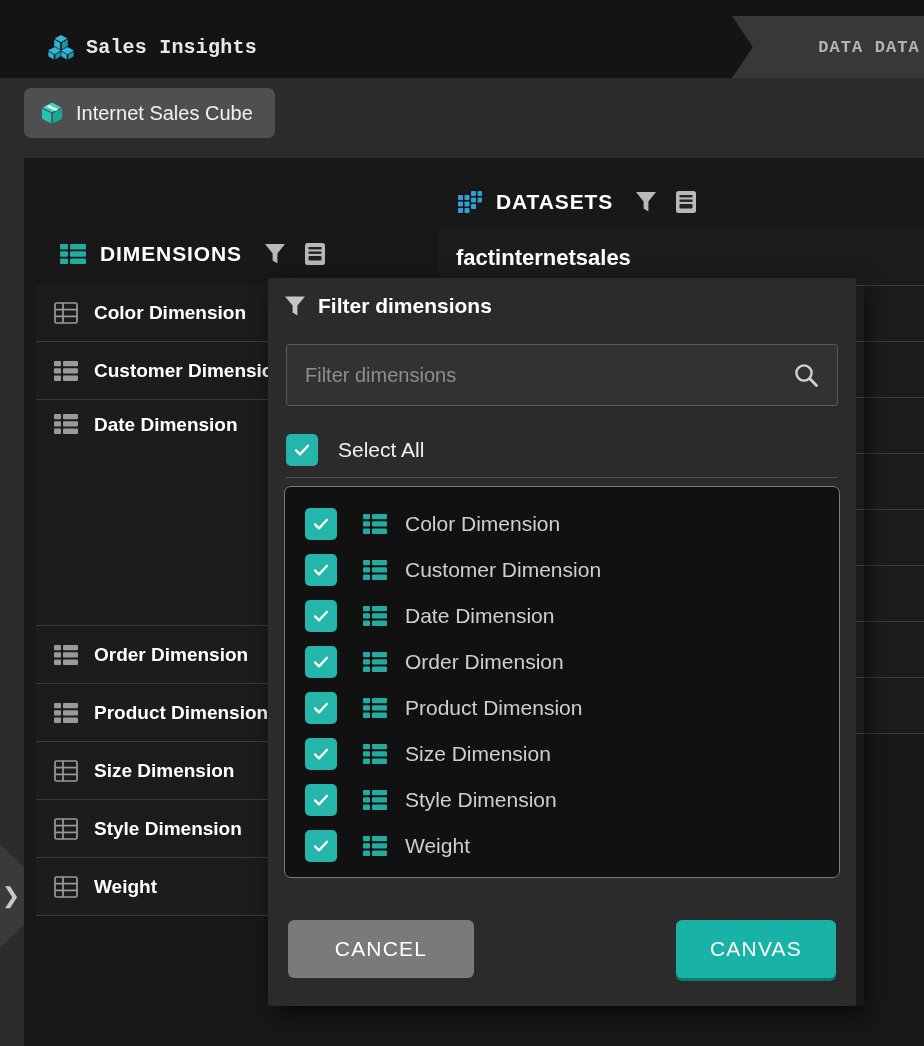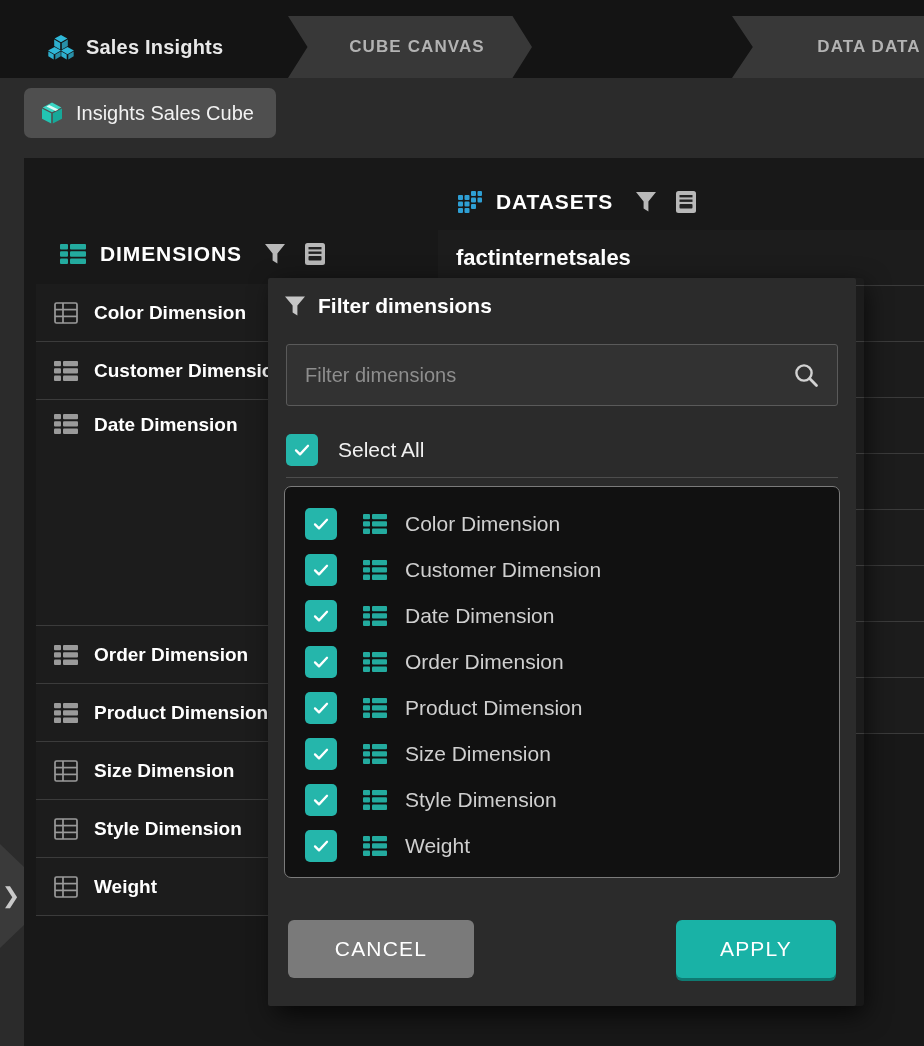--- a/index.html
+++ b/index.html
@@ -8,20 +8,21 @@
     background: #141414;
     font-family: "Liberation Sans", sans-serif;
     overflow: hidden;
   }
   #root { position: relative; width: 924px; height: 1046px; background: #141414; }
 
   
   .tabbar {
     position: absolute; left: 0; top: 0; width: 924px; height: 78px;
     background: #141414;
+    font-family: Liberation Mono, monospace;
   }
   .brand {
     position: absolute; left: 0; top: 16px; width: 300px; height: 62px;
     background: #141414;
     display: flex; align-items: center; padding-left: 48px;
   }
   .brand-logo { width: 26px; height: 26px; margin-right: 12px; flex: none; }
   .brand-name {
     font-size: 20px; font-weight: bold; color: #e8e8e8; letter-spacing: .2px;
     white-space: nowrap;
@@ -207,39 +208,36 @@
             <path d="M.3 17.5 L5.7 20.6 L5.7 25.4 L.3 22.3 Z" opacity=".95"></path>
             <path d="M12.7 17.5 L7.3 20.6 L7.3 25.4 L12.7 22.3 Z" opacity=".75"></path>
             <path d="M13.3 17.5 L18.7 20.6 L18.7 25.4 L13.3 22.3 Z" opacity=".95"></path>
             <path d="M25.7 17.5 L20.3 20.6 L20.3 25.4 L25.7 22.3 Z" opacity=".75"></path>
           </g>
         </svg>
       </span>
       <span class="brand-name">Sales Insights</span>
     </div>
 
-    <div class="tab inactive tab-canvas">
-      <span>CUBE CANVAS</span>
-    </div>
     <div class="tab inactive tab-data">
       <span>DATA DATA</span>
     </div>
   </div>
 
   <div class="crumbbar">
     <div class="cube-chip">
       <span class="ico cube-chip-icon">
         <svg viewBox="0 0 24 24" width="24" height="24">
           <path d="M12 1.6 L21.4 6.4 L12 11.2 L2.6 6.4 Z" fill="#3ad6c4"></path>
           <path d="M2 7.6 L11.2 12.3 L11.2 22.4 L2 17.7 Z" fill="#22c4b2"></path>
           <path d="M22 7.6 L12.8 12.3 L12.8 22.4 L22 17.7 Z" fill="#17a899"></path>
           <path d="M9.2 3.9 L18.4 8.6 L15.6 10.1 L6.4 5.4 Z" fill="#ffffff" opacity=".85"></path>
         </svg>
       </span>
-      <span class="cube-chip-label">Insights Sales Cube</span>
+      <span class="cube-chip-label">Internet Sales Cube</span>
     </div>
   </div>
 
   <div class="workspace">
 
     <div class="panel-bg"></div>
 
     <div class="rail">
       <div class="rail-handle">
         <span class="rail-chevron">❯</span>
@@ -644,18 +642,18 @@
           </g>
             </svg>
         </span>
         <span class="opt-label">Weight</span>
       </div>
 
     </div>
 
     <div class="modal-actions">
       <button class="btn btn-cancel">CANCEL</button>
-      <button class="btn btn-apply">APPLY</button>
+      <button class="btn btn-apply">CANVAS</button>
     </div>
 
   </div>
 
 </div>
 
 </body></html>

